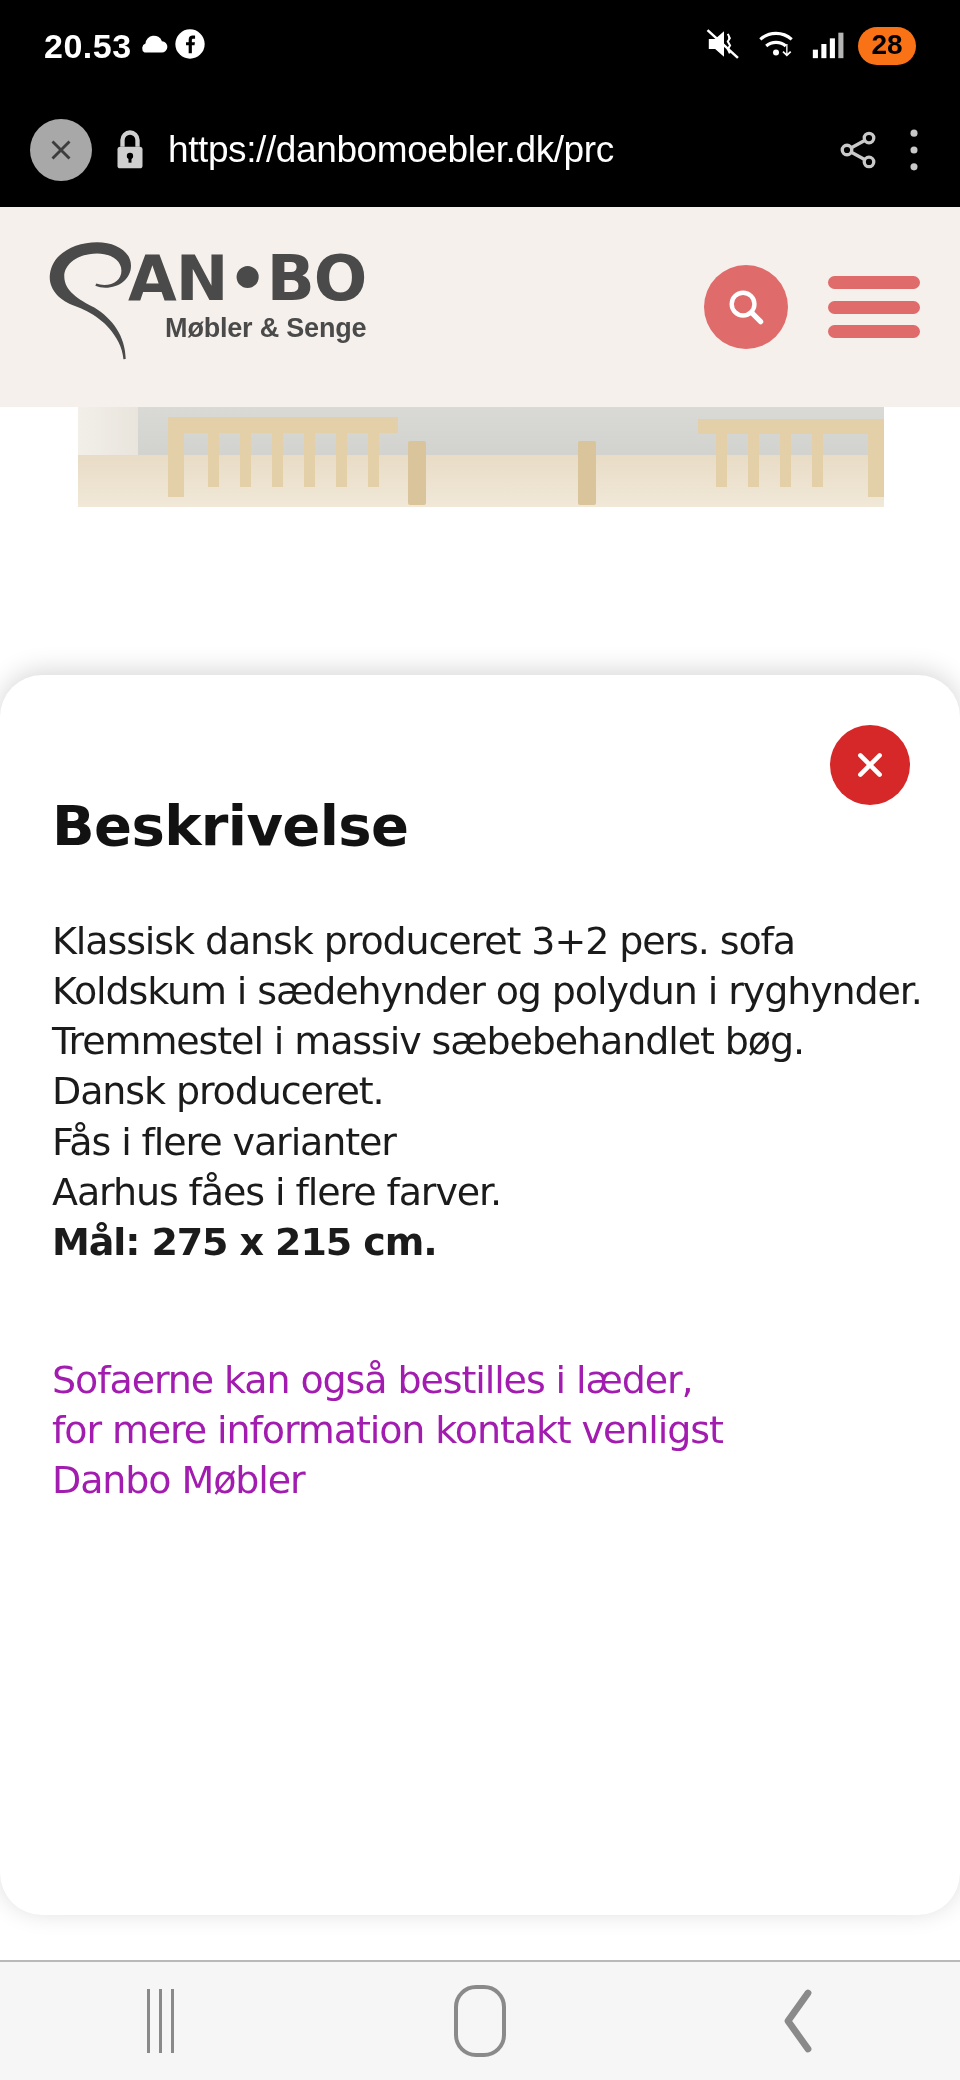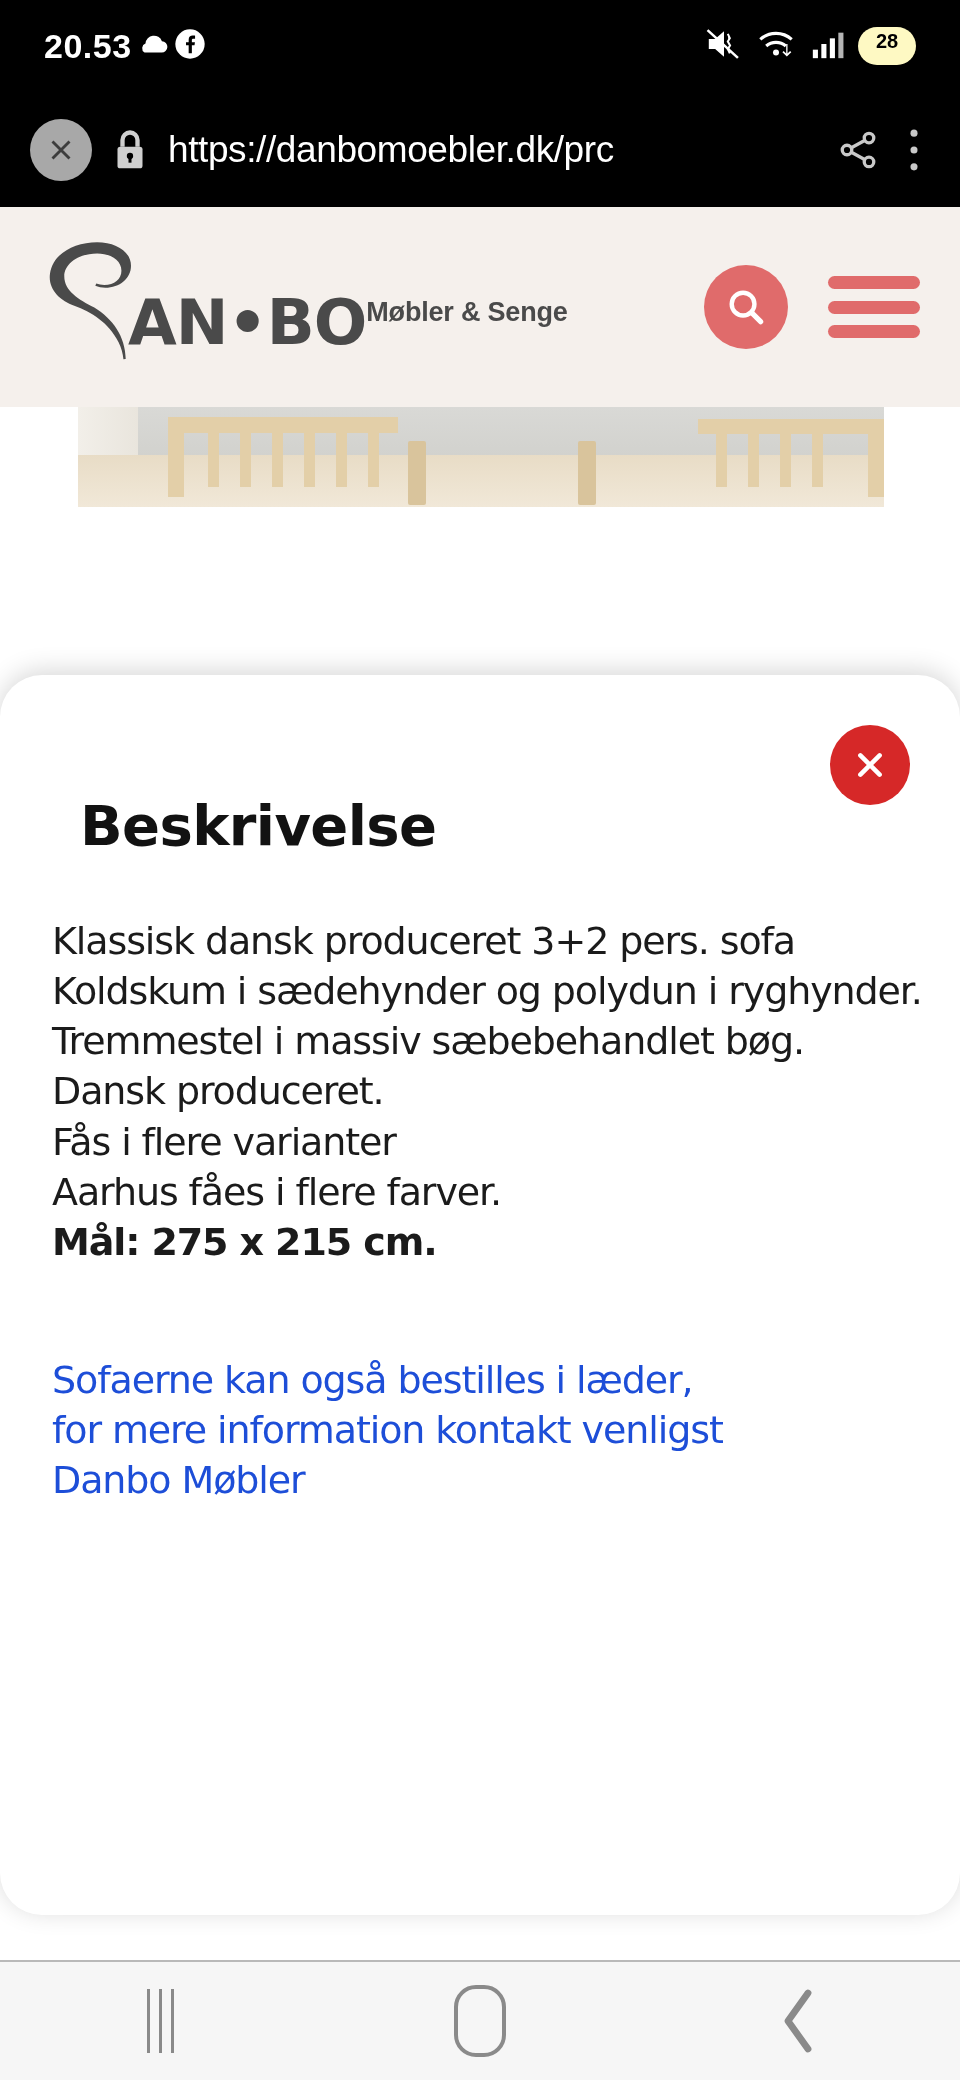--- a/index.html
+++ b/index.html
@@ -14,22 +14,22 @@
   
   #status-bar{
     position:absolute; left:0; top:0; width:960px; height:92px;
     background:#000; display:flex; align-items:center;
     padding:0 44px; color:#fff;
   }
   #status-left{ display:flex; align-items:center; gap:4px; }
   .clock{ font-size:34px; font-weight:700; letter-spacing:.5px; }
   #status-right{ margin-left:auto; display:flex; align-items:center; gap:13px; }
   .batt{
-    background:#fef9c3; color:#000; font-size:20px; font-weight:700;
-    border-radius:20px; padding:3px 12px 13px 12px; min-width:58px;
+    background:#f97316; color:#000; font-size:28px; font-weight:700;
+    border-radius:20px; padding:3px 12px 4px 12px; min-width:58px;
     text-align:center; line-height:1.1;
   }
 
   
   #url-bar{
     position:absolute; left:0; top:92px; width:960px; height:115px;
     background:#000; display:flex; align-items:center; padding:0 30px;
     gap:18px;
   }
   #close-tab{
@@ -48,21 +48,21 @@
     background:#ffffff; overflow:hidden;
   }
 
   
   #site-header{
     position:absolute; left:0; top:0; width:960px; height:200px;
     background:#f5f0ec; display:flex; align-items:center; padding:0 40px;
   }
   #logo-wrap{ display:flex; align-items:flex-start; }
   #logo-mark{ flex:0 0 auto; margin-right:2px; }
-  #logo-words{ display:flex; margin-left:-14px; padding-top:10px;margin-top:44px; }
+  #logo-words{ display:flex; flex-direction:column; margin-left:-14px; padding-top:10px; }
   #logo-main{
     font-size:63px; font-weight:800; color:#4a4a4a; letter-spacing:-1px;
     line-height:.95; font-family:"DejaVu Sans", sans-serif;
   }
   #logo-sub{
     font-size:27px; font-weight:700; color:#4a4a4a; text-align:right;
     margin-top:4px; letter-spacing:-.2px;
   }
   #header-actions{ margin-left:auto; display:flex; align-items:center; gap:40px; }
   #search-btn{
@@ -121,31 +121,30 @@
   }
   #modal-close{
     position:absolute; right:50px; top:50px;
     width:80px; height:80px; border-radius:50%; background:#d62828;
     display:flex; align-items:center; justify-content:center; cursor:pointer;
   }
   #modal-title{
     font-size:56px; font-weight:800; color:#121212;
     padding-top:118px; letter-spacing:-.6px;
     font-family:"DejaVu Sans", sans-serif;
-    margin-left:28px;
   }
   #modal-body{ padding-top:58px; }
   .desc-line{
     font-size:38px; color:#1b1b1b; line-height:1.32;
     white-space:nowrap; font-family:"DejaVu Sans", sans-serif;
     letter-spacing:-1.1px;
   }
   .desc-line.bold{ font-weight:700; }
   #desc-para2{
-    margin-top:88px; font-size:38px; color:#1d4ed8; line-height:1.32;
+    margin-top:88px; font-size:38px; color:#a21caf; line-height:1.32;
     max-width:700px; font-family:"DejaVu Sans", sans-serif;
     letter-spacing:-1.1px;
   }
 
   
   #nav-bar{
     position:absolute; left:0; top:1960px; width:960px; height:120px;
     background:#f6f6f6; border-top:2px solid #b9b9b9;
     display:flex; align-items:center;
   }

